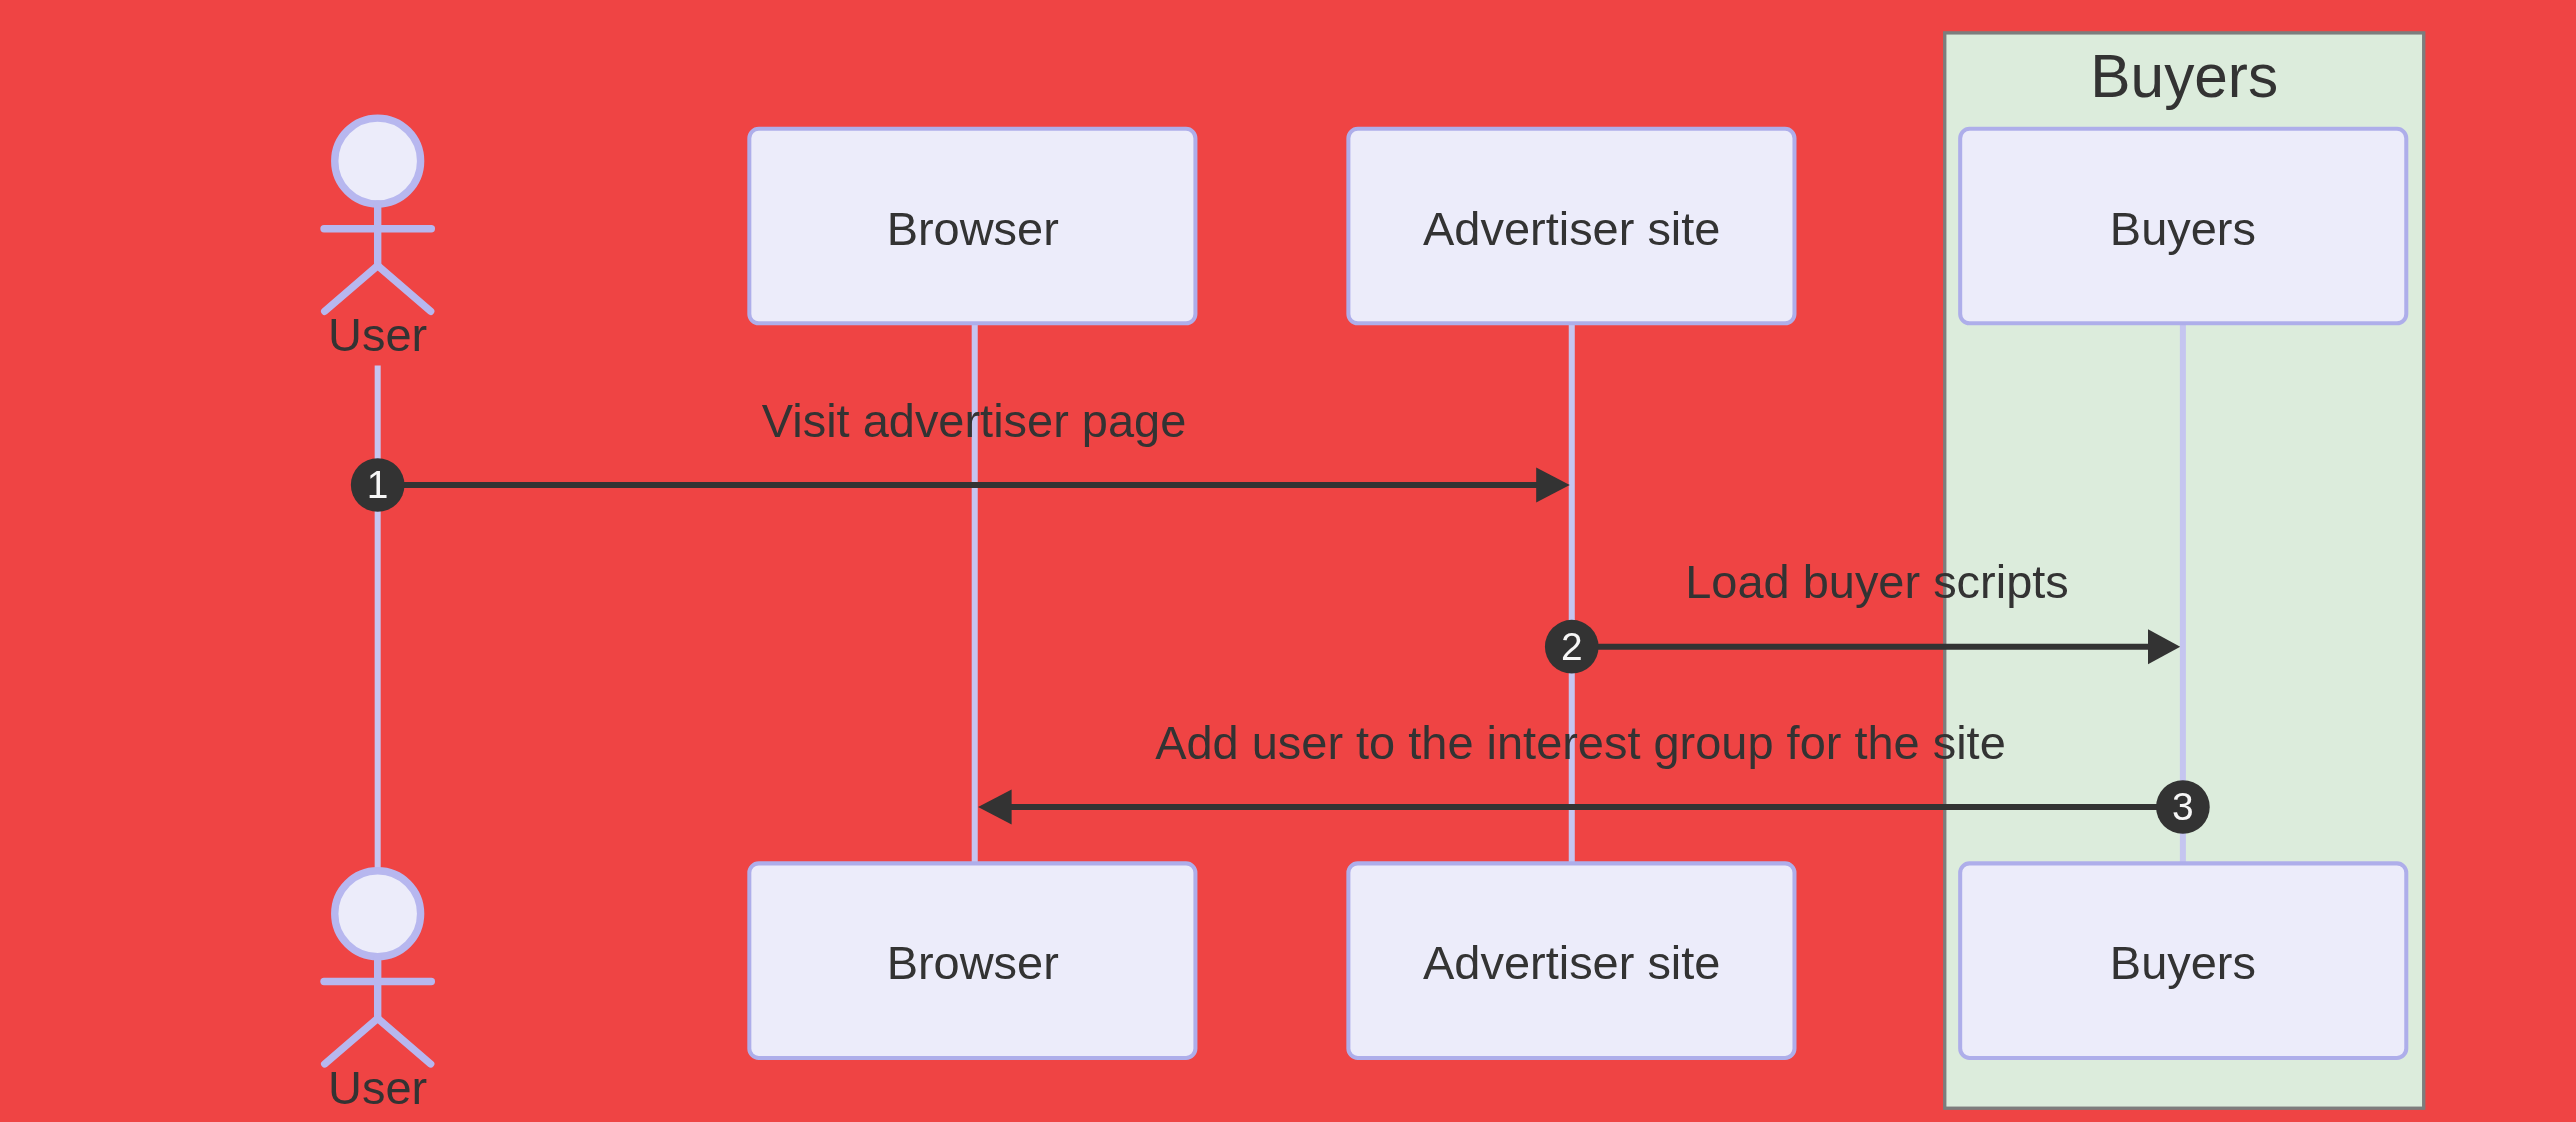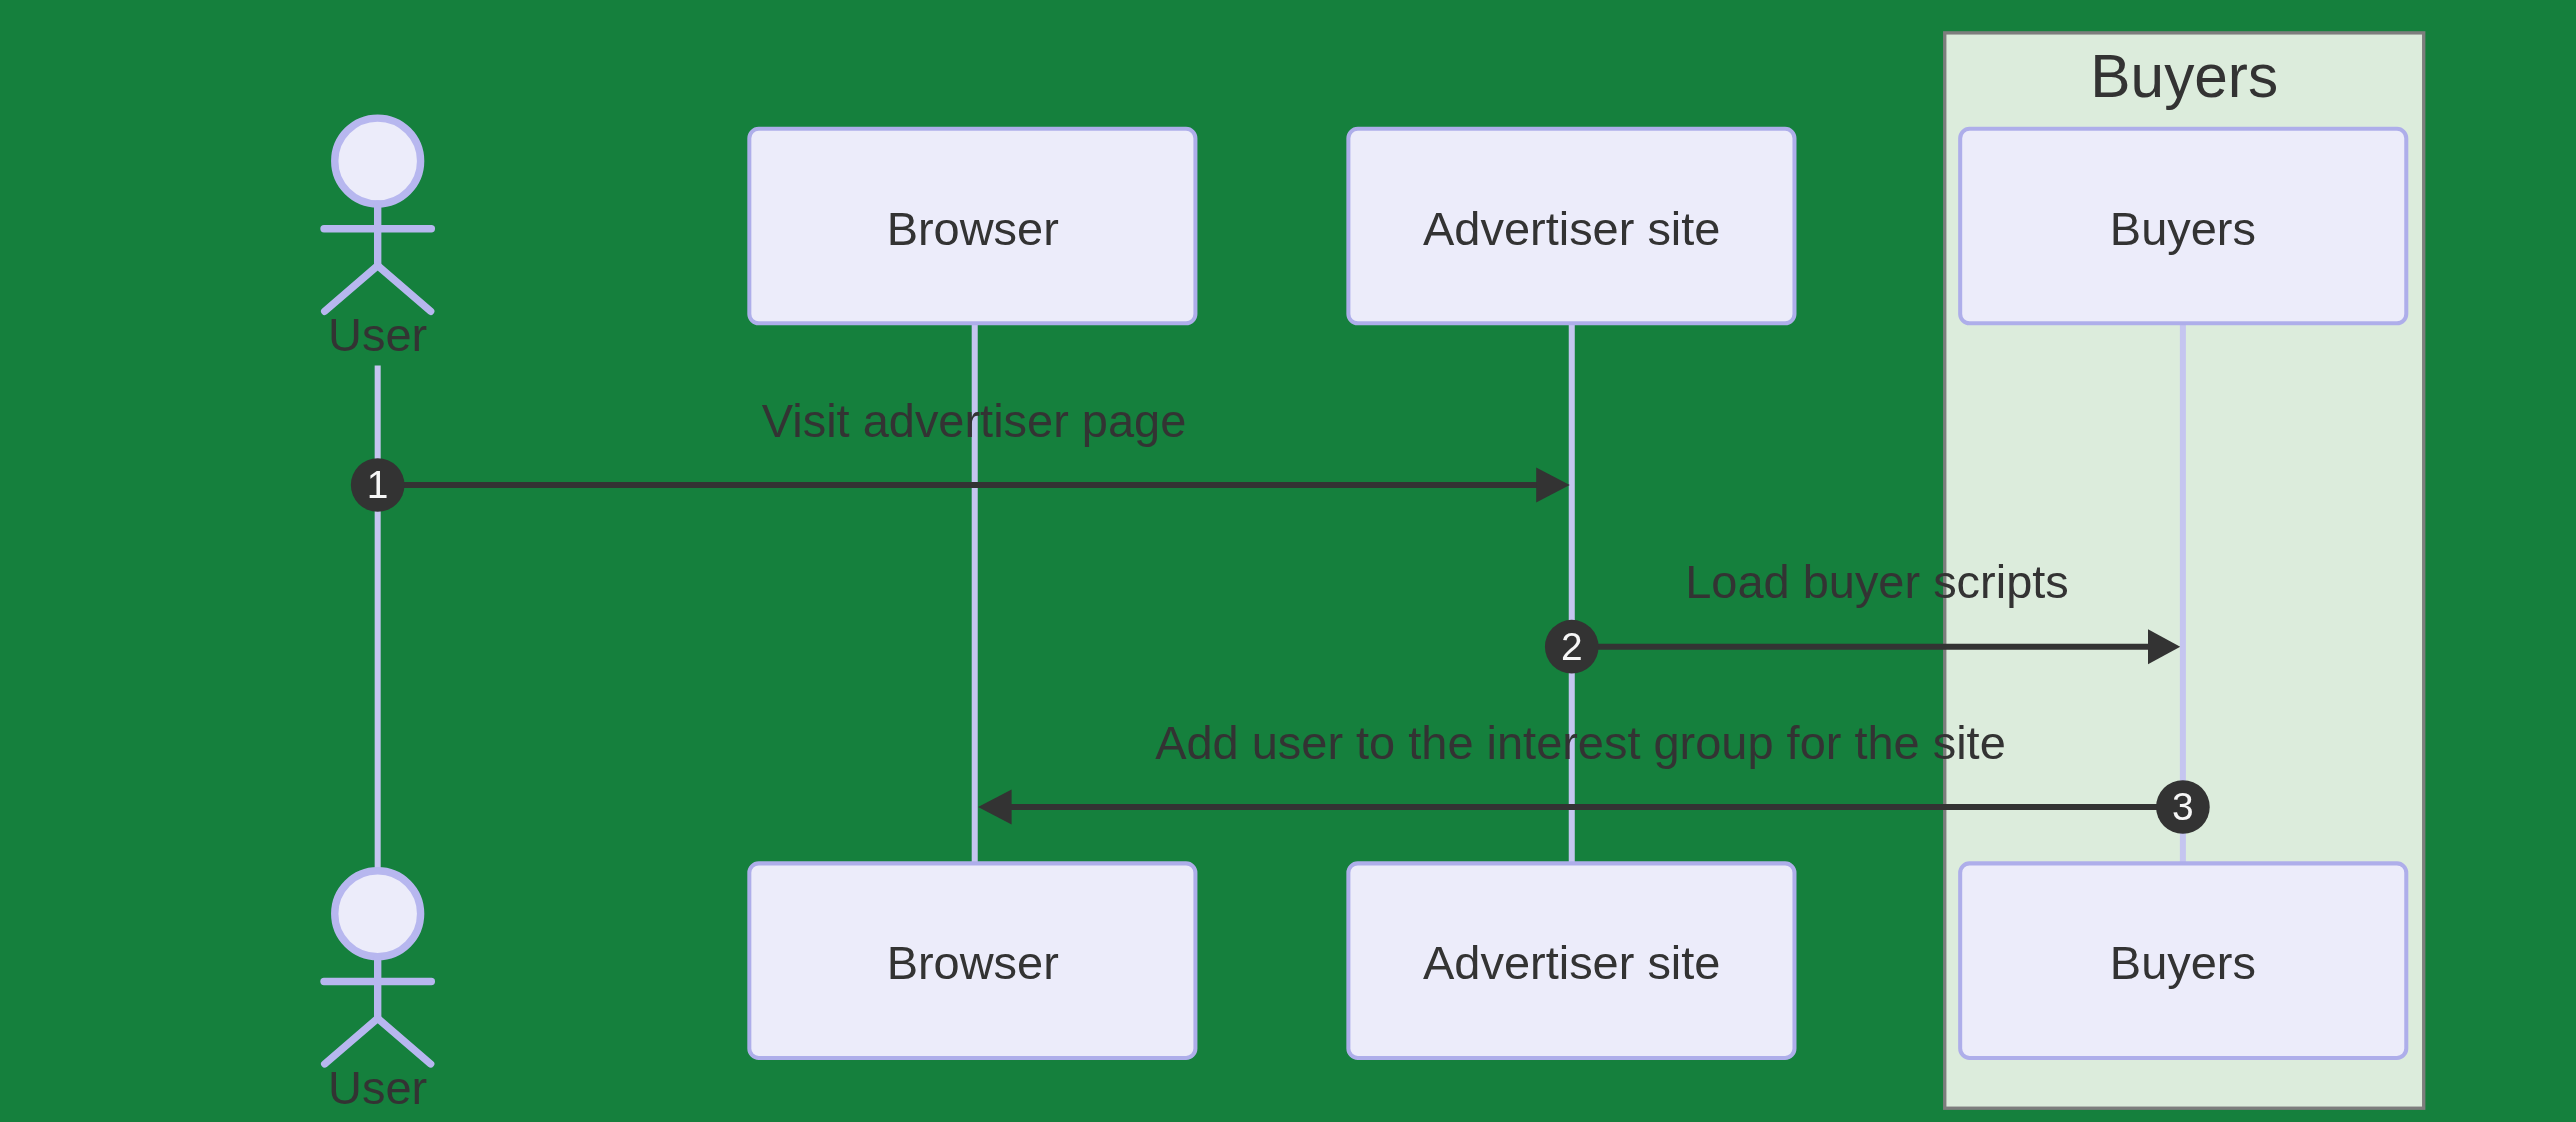--- a/index.html
+++ b/index.html
@@ -6,21 +6,21 @@
     margin: 0;
     padding: 0;
     background: #ffffff;
     width: 2576px;
     height: 1123px;
     overflow: hidden;
   }
   .diagram-wrap {
     width: 2576px;
     height: 1123px;
-    background: #15803d;
+    background: #ef4444;
   }
   svg {
     display: block;
     font-family: "Liberation Sans", sans-serif;
   }
   .group-rect {
     fill: #dcecdc;
     stroke: #7d7d7d;
     stroke-width: 5;
   }

